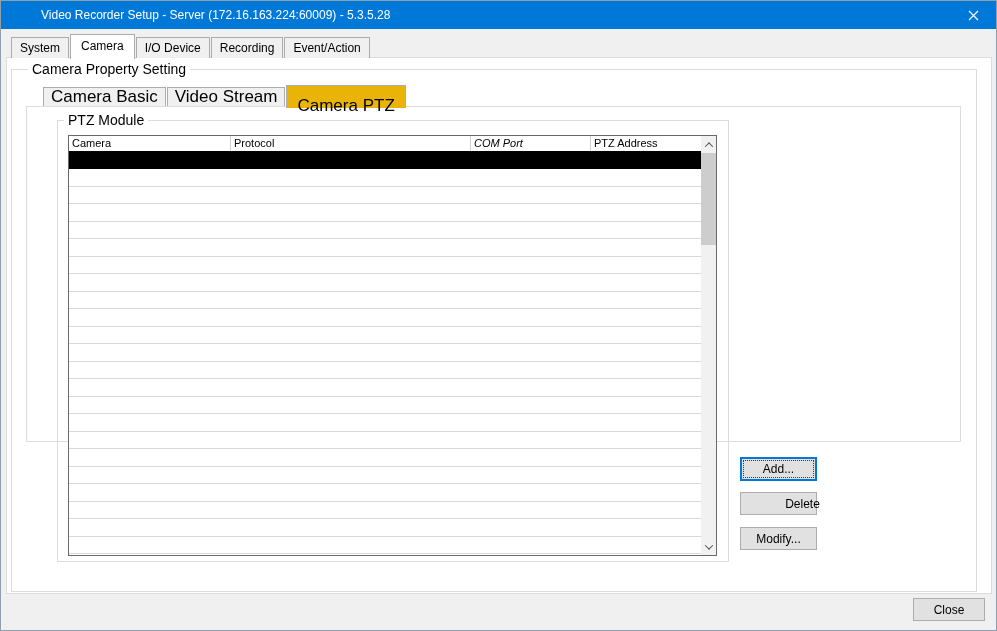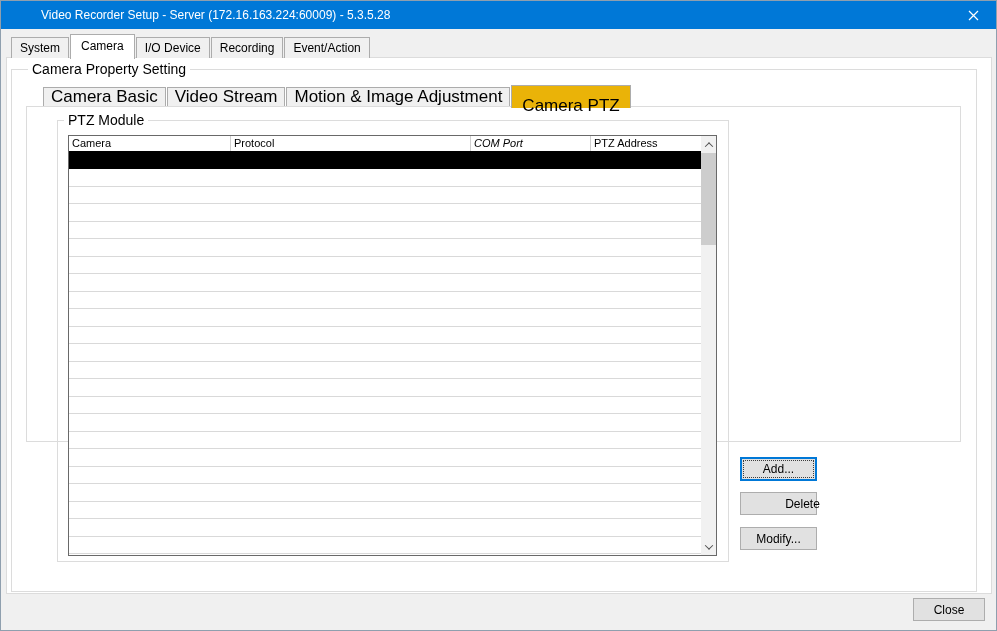--- a/index.html
+++ b/index.html
@@ -177,21 +177,20 @@
   </div>
 
   <div class="tab-page">
 
     <div class="groupbox group-cps">
       <span class="glabel">Camera Property Setting</span>
 
       <div class="sub-tabs">
         <div class="stab">Camera Basic</div>
         <div class="stab">Video Stream</div>
-        <div class="stab">Motion &amp; Image Adjustment</div>
         <div class="stab selected">Camera PTZ</div>
       </div>
 
       <div class="sub-page">
 
         <div class="groupbox group-ptz">
           <span class="glabel">PTZ Module</span>
 
           <div class="table">
             <div class="thead">

